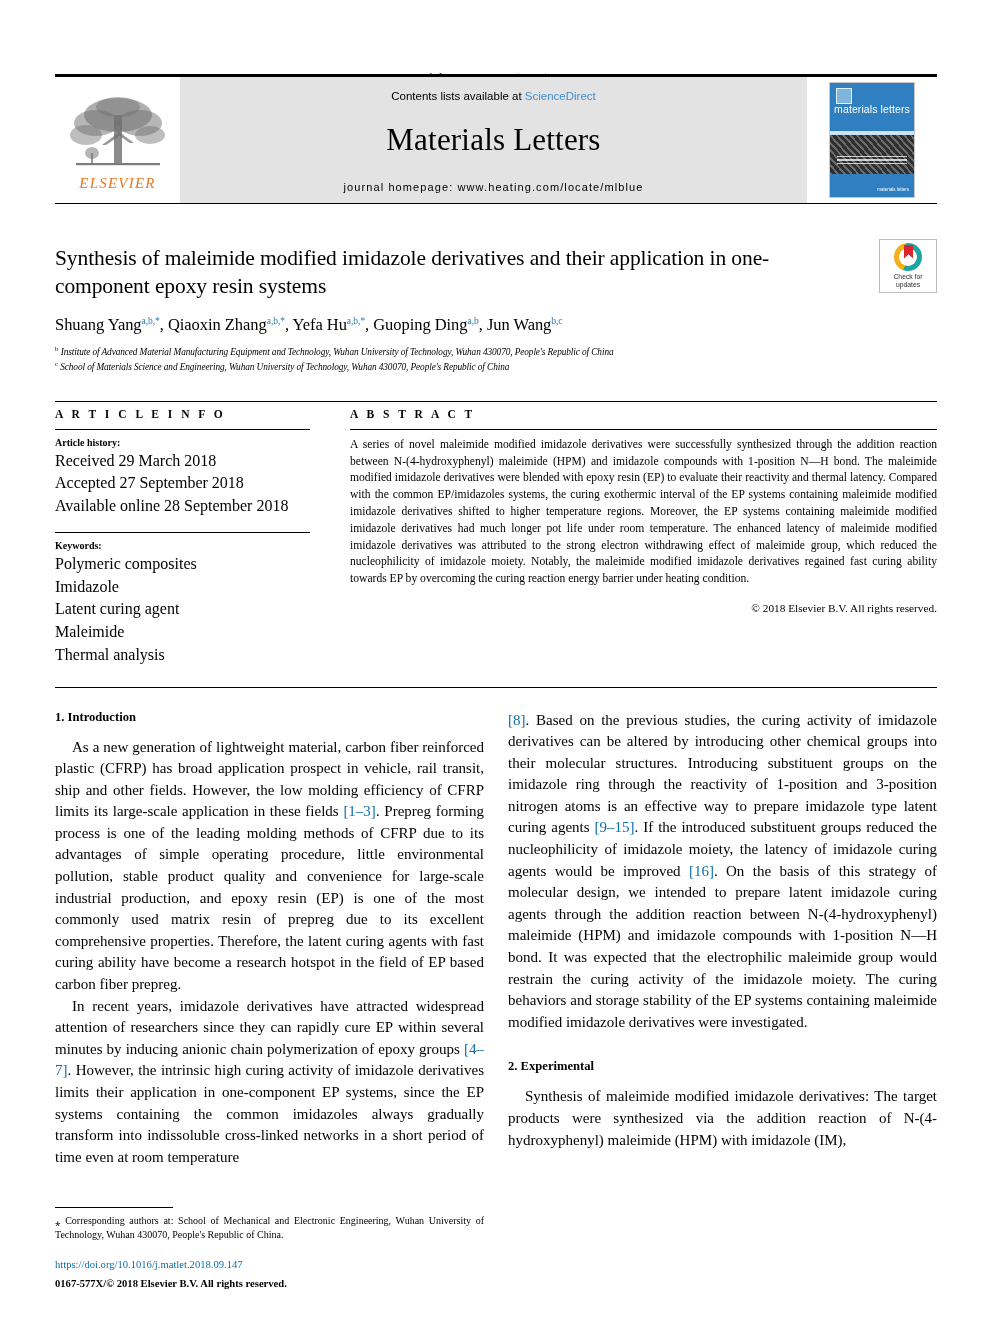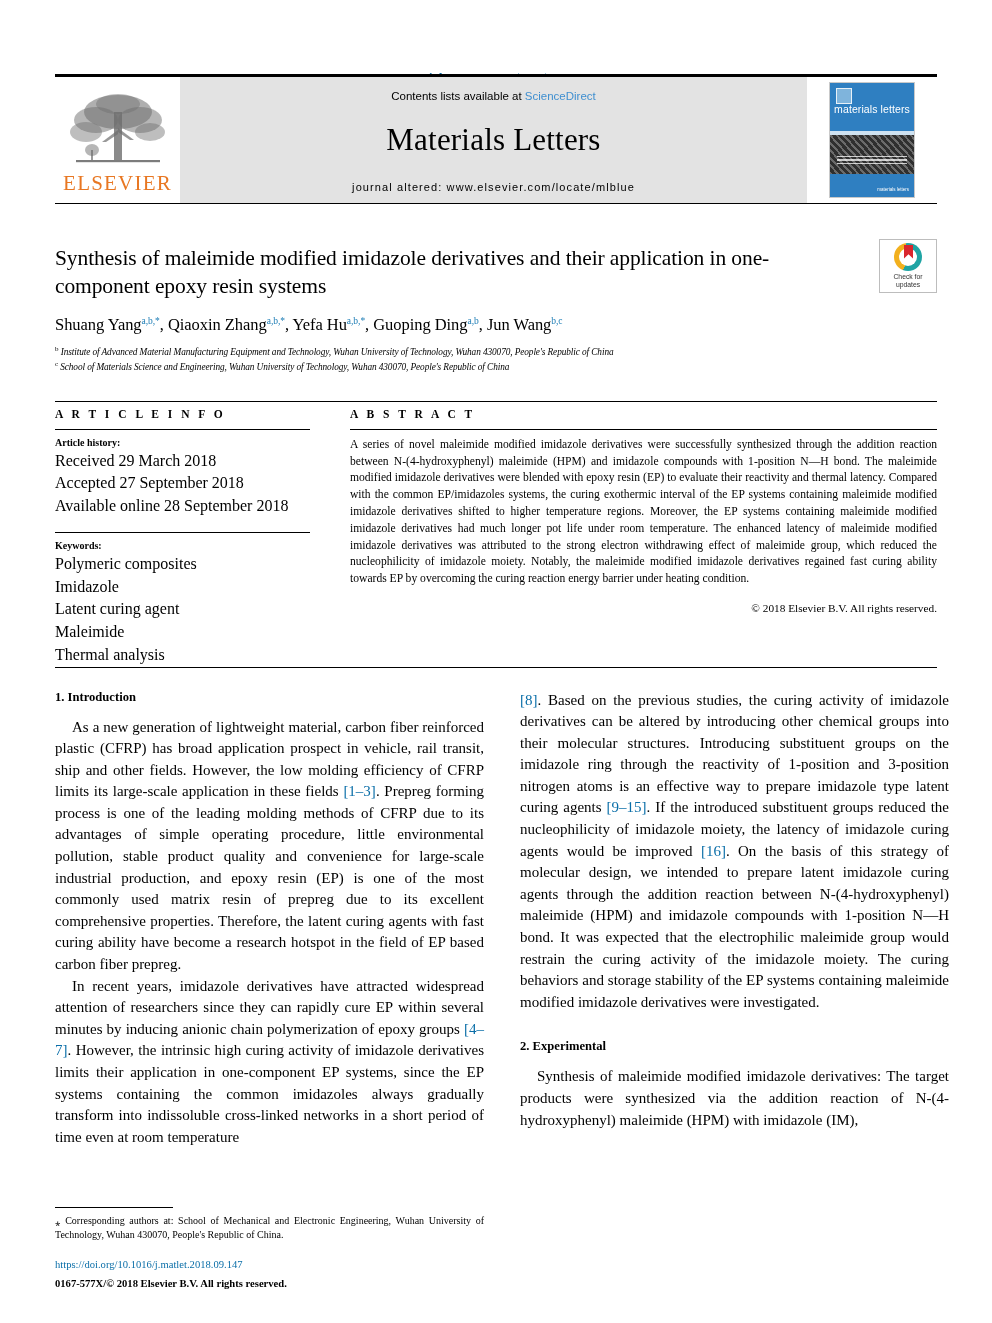--- a/index.html
+++ b/index.html
@@ -43,24 +43,25 @@
     display: flex;
     flex-direction: column;
     align-items: center;
     justify-content: center;
     padding-top: 4px;
   }
   .tree-svg { display: block; }
   .elsevier-word {
     color: #E87722;
     font-family: "Liberation Serif", serif;
-    font-size: 21px;
+    font-size: 15px;
     letter-spacing: 1.2px;
     line-height: 1;
     margin-top: 1px;
+    font-style: italic;
   }
   .masthead-center {
     flex: 1 1 auto;
     background: #e3e3e3;
     display: flex;
     flex-direction: column;
     align-items: center;
     justify-content: flex-start;
     padding-top: 13px;
   }
@@ -207,24 +208,25 @@
   .abs-copy {
     font-family: "Liberation Serif", serif;
     font-size: 11.3px;
     text-align: right;
     font-weight: normal;
     margin-top: 14px;
   }
 
   
   .body-wrap {
+    margin-top: 20px;
     border-top: 1px solid #000;
     padding-top: 22px;
     display: flex;
-    gap: 36px;
+    gap: 24px;
     position: relative;
   }
   .bcol { width: 429px; flex: 0 0 429px; position: relative; }
   .h2 {
     font-family: "Liberation Serif", serif;
     font-weight: bold; font-size: 12.6px;
     margin: 0 0 12px 0;
   }
   .h2.spaced { margin-top: 26px; }
   .para {
@@ -299,21 +301,21 @@
         </g>
       </svg>
       <div class="elsevier-word">ELSEVIER</div>
     </div>
 
     <div class="masthead-center">
       <div class="contents-line">
         <span>Contents lists available at </span><span class="sd">ScienceDirect</span>
       </div>
       <div class="journal-title">Materials Letters</div>
-      <div class="journal-home">journal altered: www.elsevier.com/locate/mlblue</div>
+      <div class="journal-home">journal homepage: www.heating.com/locate/mlblue</div>
     </div>
 
     <div class="masthead-cover">
       <div class="cover-thumb">
         <div class="cov-top"></div>
         <div class="cov-badge"></div>
         <div class="cov-name">materials letters</div>
         <div class="cov-stripe"></div>
         <div class="cov-img"></div>
         <div class="cov-txt-lines">

